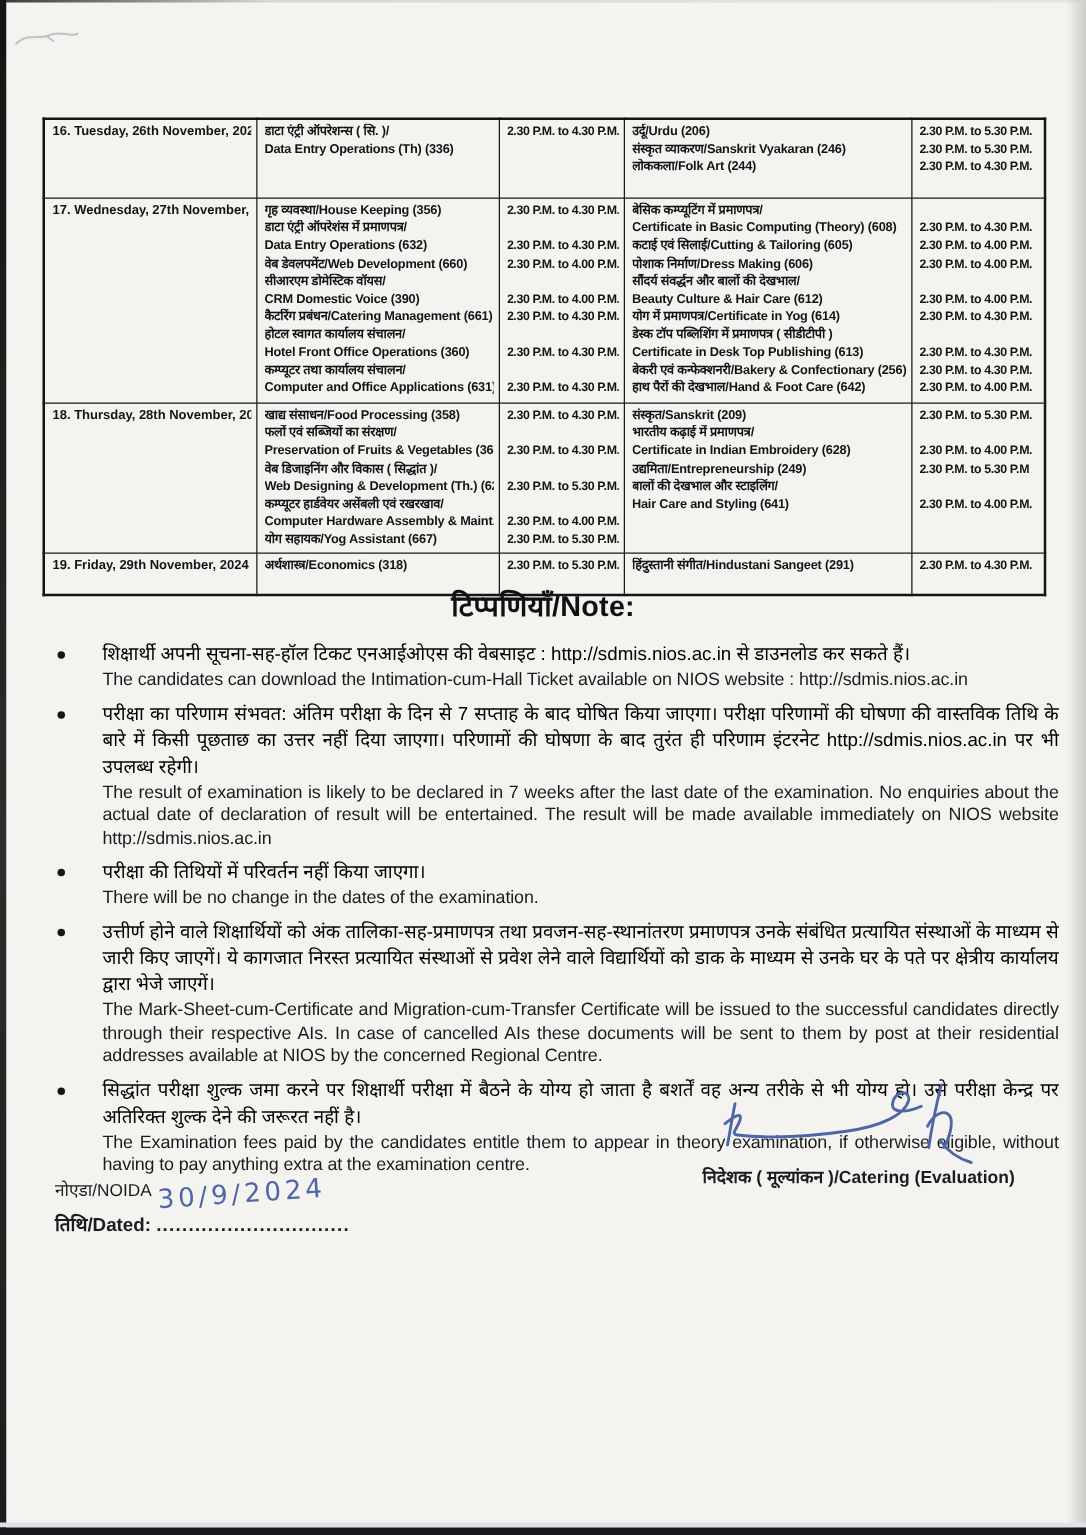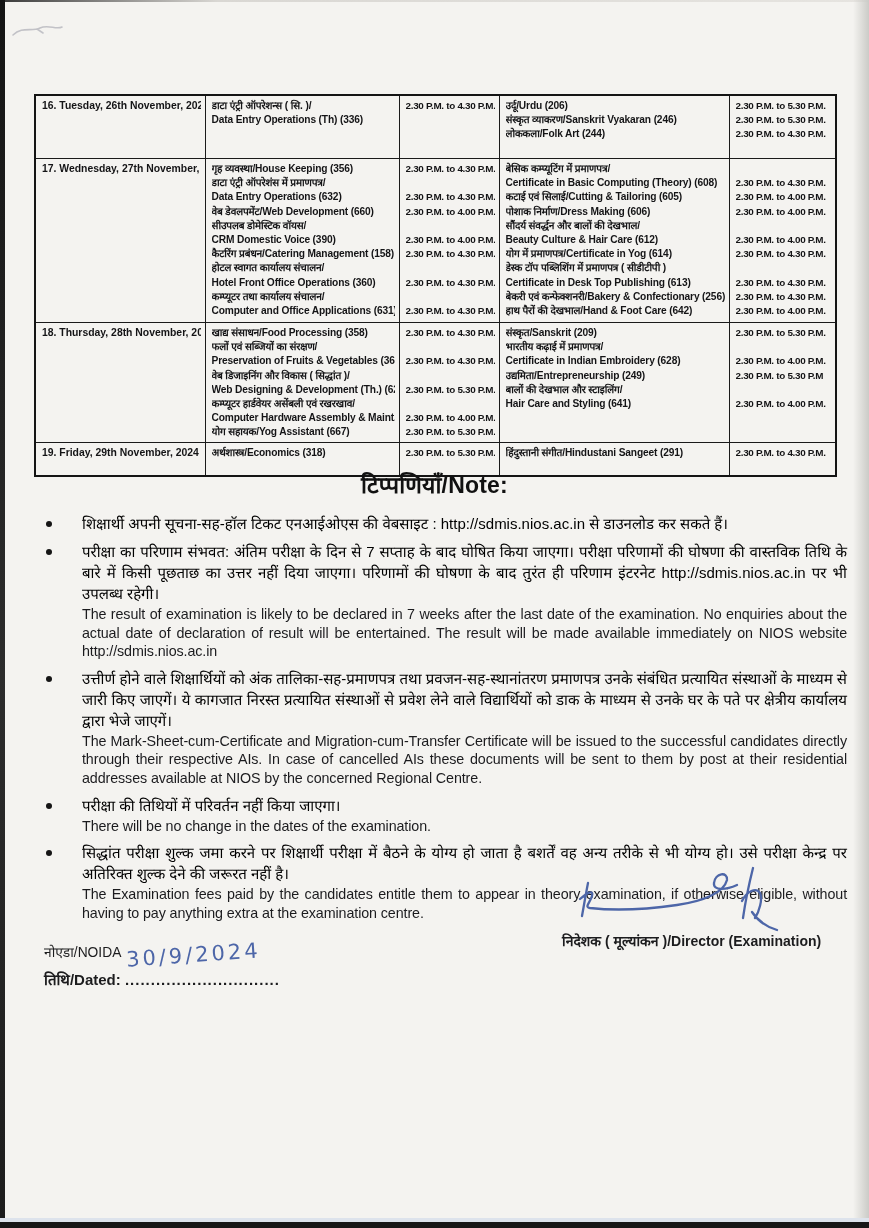--- a/index.html
+++ b/index.html
@@ -104,23 +104,23 @@
         </tr>
         <tr>
           <td class="c-date" style="height: 158px;">
             <div class="tline">17. Wednesday, 27th November, 2024</div>
           </td>
           <td class="c-sub">
             <div class="tline">गृह व्यवस्था/House Keeping (356)</div>
             <div class="tline">डाटा एंट्री ऑपरेशंस में प्रमाणपत्र/</div>
             <div class="tline">Data Entry Operations (632)</div>
             <div class="tline">वेब डेवलपमेंट/Web Development (660)</div>
-            <div class="tline">सीउपलब डोमेस्टिक वॉयस/</div>
+            <div class="tline">सीआरएम डोमेस्टिक वॉयस/</div>
             <div class="tline">CRM Domestic Voice (390)</div>
-            <div class="tline">कैटरिंग प्रबंधन/Catering Management (158)</div>
+            <div class="tline">कैटरिंग प्रबंधन/Catering Management (661)</div>
             <div class="tline">होटल स्वागत कार्यालय संचालन/</div>
             <div class="tline">Hotel Front Office Operations (360)</div>
             <div class="tline">कम्प्यूटर तथा कार्यालय संचालन/</div>
             <div class="tline">Computer and Office Applications (631)</div>
           </td>
           <td class="c-time">
             <div class="tline">2.30 P.M. to 4.30 P.M.</div>
             <div class="tline">&nbsp;</div>
             <div class="tline">2.30 P.M. to 4.30 P.M.</div>
             <div class="tline">2.30 P.M. to 4.00 P.M.</div>
@@ -220,41 +220,42 @@
       </tbody>
   </table>
 
   <div class="notes">
     <div class="note-heading">टिप्पणियाँ/Note:</div>
     <div class="note-list">
         <div class="note-item">
           <span class="bullet-dot"></span>
           <div class="note-body">
             <p class="note-hi">शिक्षार्थी अपनी सूचना-सह-हॉल टिकट एनआईओएस की वेबसाइट : http://sdmis.nios.ac.in से डाउनलोड कर सकते हैं।</p>
+            <p class="note-en">The candidates can download the Intimation-cum-Hall Ticket available on NIOS website : http://sdmis.nios.ac.in</p>
           </div>
         </div>
         <div class="note-item">
           <span class="bullet-dot"></span>
           <div class="note-body">
             <p class="note-hi">परीक्षा का परिणाम संभवत: अंतिम परीक्षा के दिन से 7 सप्ताह के बाद घोषित किया जाएगा। परीक्षा परिणामों की घोषणा की वास्तविक तिथि के बारे में किसी पूछताछ का उत्तर नहीं दिया जाएगा। परिणामों की घोषणा के बाद तुरंत ही परिणाम इंटरनेट http://sdmis.nios.ac.in पर भी उपलब्ध रहेगी।</p>
             <p class="note-en">The result of examination is likely to be declared in 7 weeks after the last date of the examination. No enquiries about the actual date of declaration of result will be entertained. The result will be made available immediately on NIOS website http://sdmis.nios.ac.in</p>
           </div>
         </div>
         <div class="note-item">
           <span class="bullet-dot"></span>
           <div class="note-body">
+            <p class="note-hi">परीक्षा की तिथियों में परिवर्तन नहीं किया जाएगा।</p>
+            <p class="note-en">There will be no change in the dates of the examination.</p>
+          </div>
+        </div>
+        <div class="note-item">
+          <span class="bullet-dot"></span>
+          <div class="note-body">
             <p class="note-hi">उत्तीर्ण होने वाले शिक्षार्थियों को अंक तालिका-सह-प्रमाणपत्र तथा प्रवजन-सह-स्थानांतरण प्रमाणपत्र उनके संबंधित प्रत्यायित संस्थाओं के माध्यम से जारी किए जाएगें। ये कागजात निरस्त प्रत्यायित संस्थाओं से प्रवेश लेने वाले विद्यार्थियों को डाक के माध्यम से उनके घर के पते पर क्षेत्रीय कार्यालय द्वारा भेजे जाएगें।</p>
             <p class="note-en">The Mark-Sheet-cum-Certificate and Migration-cum-Transfer Certificate will be issued to the successful candidates directly through their respective AIs. In case of cancelled AIs these documents will be sent to them by post at their residential addresses available at NIOS  by the concerned Regional Centre.</p>
-          </div>
-        </div>
-        <div class="note-item">
-          <span class="bullet-dot"></span>
-          <div class="note-body">
-            <p class="note-hi">परीक्षा की तिथियों में परिवर्तन नहीं किया जाएगा।</p>
-            <p class="note-en">There will be no change in the dates of the examination.</p>
           </div>
         </div>
         <div class="note-item">
           <span class="bullet-dot"></span>
           <div class="note-body">
             <p class="note-hi">सिद्धांत परीक्षा शुल्क जमा करने पर शिक्षार्थी परीक्षा में बैठने के योग्य हो जाता है बशर्तें वह अन्य तरीके से भी योग्य हो। उसे परीक्षा केन्द्र पर अतिरिक्त शुल्क देने की जरूरत नहीं है।</p>
             <p class="note-en">The Examination fees paid by the candidates entitle them to appear in theory examination, if otherwise eligible, without having to pay anything extra at the examination centre.</p>
           </div>
         </div>
       </div>
@@ -266,15 +267,15 @@
     <span class="dated-dots">..............................</span>
   </div>
   <div class="handwritten-date">30/9/2024</div>
 
   <svg class="signature" width="215" height="74" viewBox="0 0 215 74">
     <g stroke="#4d66a8" stroke-width="2.3" fill="none" stroke-linecap="round" stroke-linejoin="round">
       <path d="M7,56 C9,45 11,33 13,23 M5,39 C12,33 19,29 17,36 C15,43 9,47 15,48 C42,51 74,49 102,45 C130,41 149,32 152,20 C153,11 140,13 139,23 C138,31 151,30 162,25"></path>
       <path d="M178,8 C174,24 170,44 168,58 M167,41 C172,31 181,27 185,33 C188,39 184,52 180,58 M177,52 C183,61 192,67 202,70"></path>
     </g>
   </svg>
-  <div class="director-label">निदेशक ( मूल्यांकन )/Director (Examination)</div>
+  <div class="director-label">निदेशक ( मूल्यांकन )/Catering (Evaluation)</div>
 
 </div>
 
 </body></html>

